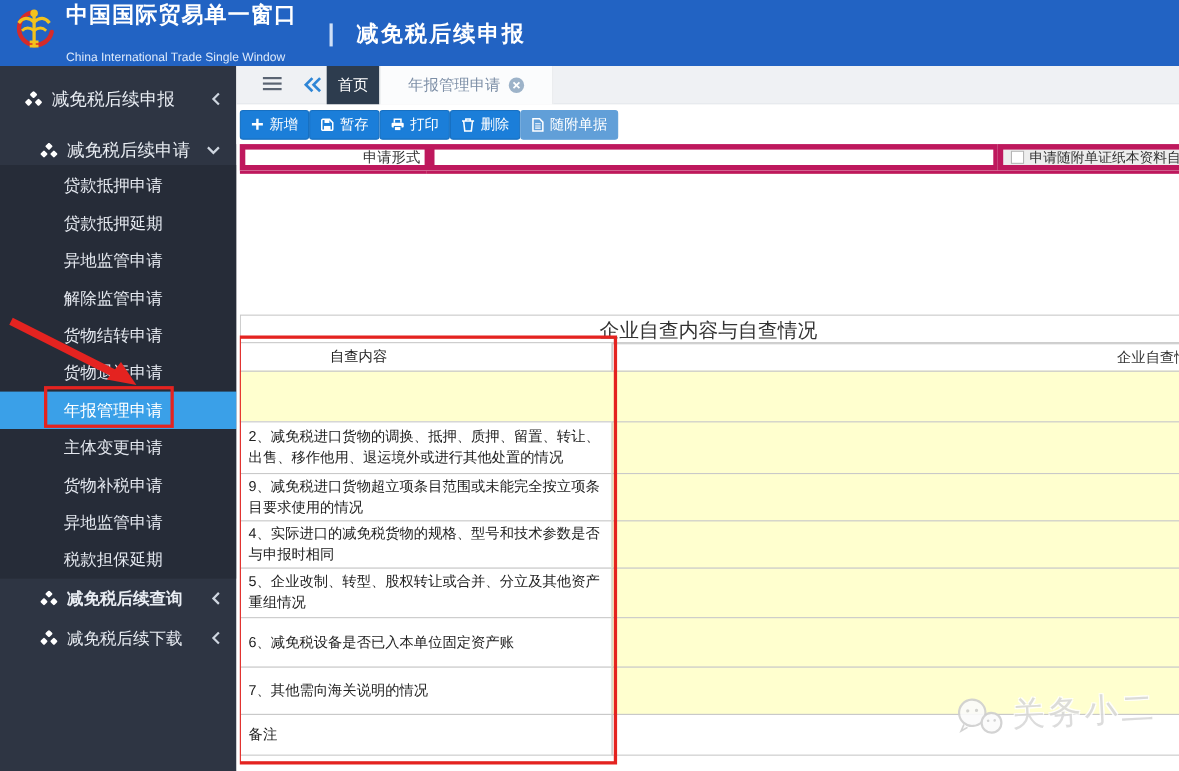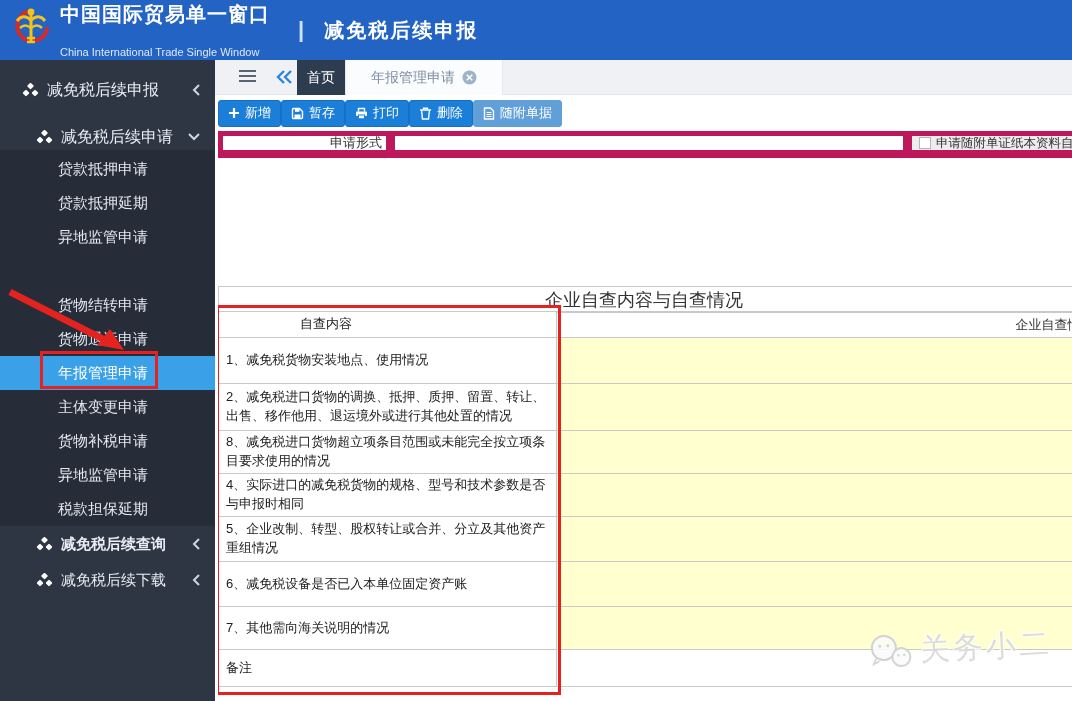--- a/index.html
+++ b/index.html
@@ -153,20 +153,21 @@
               <svg width="14" height="10" viewBox="0 0 14 10">
                 <polyline points="2,2 7,7 12,2" fill="none" stroke="#cfd6e0" stroke-width="2"></polyline>
               </svg>
             </span>
           </span>
         </div>
         <div class="submenu">
           <div class="sub-item" style="top: 2px;">贷款抵押申请</div>
           <div class="sub-item" style="top: 36px;">贷款抵押延期</div>
           <div class="sub-item" style="top: 70px;">异地监管申请</div>
+          <div class="sub-item" style="top: 104px;">解除监管申请</div>
           <div class="sub-item" style="top: 138px;">货物结转申请</div>
           <div class="sub-item" style="top: 172px;">货物退运申请</div>
           <div class="sub-item active" style="top: 206px;">年报管理申请</div>
           <div class="sub-item" style="top: 240px;">主体变更申请</div>
           <div class="sub-item" style="top: 274px;">货物补税申请</div>
           <div class="sub-item" style="top: 308px;">异地监管申请</div>
           <div class="sub-item" style="top: 342px;">税款担保延期</div>
         </div>
         <div class="side-item side-bottom" style="top: 466px; font-weight: bold;">
           <span class="icn" style="display: flex;">
@@ -341,29 +342,28 @@
           <span>企业自查内容与自查情况</span>
         </div>
 
         <div class="sc-table">
           <div class="sc-row sc-head" style="height:27px;">
             <div class="sc-left">自查内容</div>
             <div class="sc-right">企业自查情况</div>
           </div>
           <div>
               <div class="sc-row" style="height: 47px;">
-                <div class="sc-left">1、减免税货物安装地点、使用情况</div>
                 <div class="sc-right yellow"></div>
               </div>
               <div class="sc-row" style="height: 48px;">
                 <div class="sc-left">2、减免税进口货物的调换、抵押、质押、留置、转让、出售、移作他用、退运境外或进行其他处置的情况</div>
                 <div class="sc-right yellow"></div>
               </div>
               <div class="sc-row" style="height: 44px;">
-                <div class="sc-left">8、减免税进口货物超立项条目范围或未能完全按立项条目要求使用的情况</div>
+                <div class="sc-left">9、减免税进口货物超立项条目范围或未能完全按立项条目要求使用的情况</div>
                 <div class="sc-right yellow"></div>
               </div>
               <div class="sc-row" style="height: 44px;">
                 <div class="sc-left">4、实际进口的减免税货物的规格、型号和技术参数是否与申报时相同</div>
                 <div class="sc-right yellow"></div>
               </div>
               <div class="sc-row" style="height: 46px;">
                 <div class="sc-left">5、企业改制、转型、股权转让或合并、分立及其他资产重组情况</div>
                 <div class="sc-right yellow"></div>
               </div>

